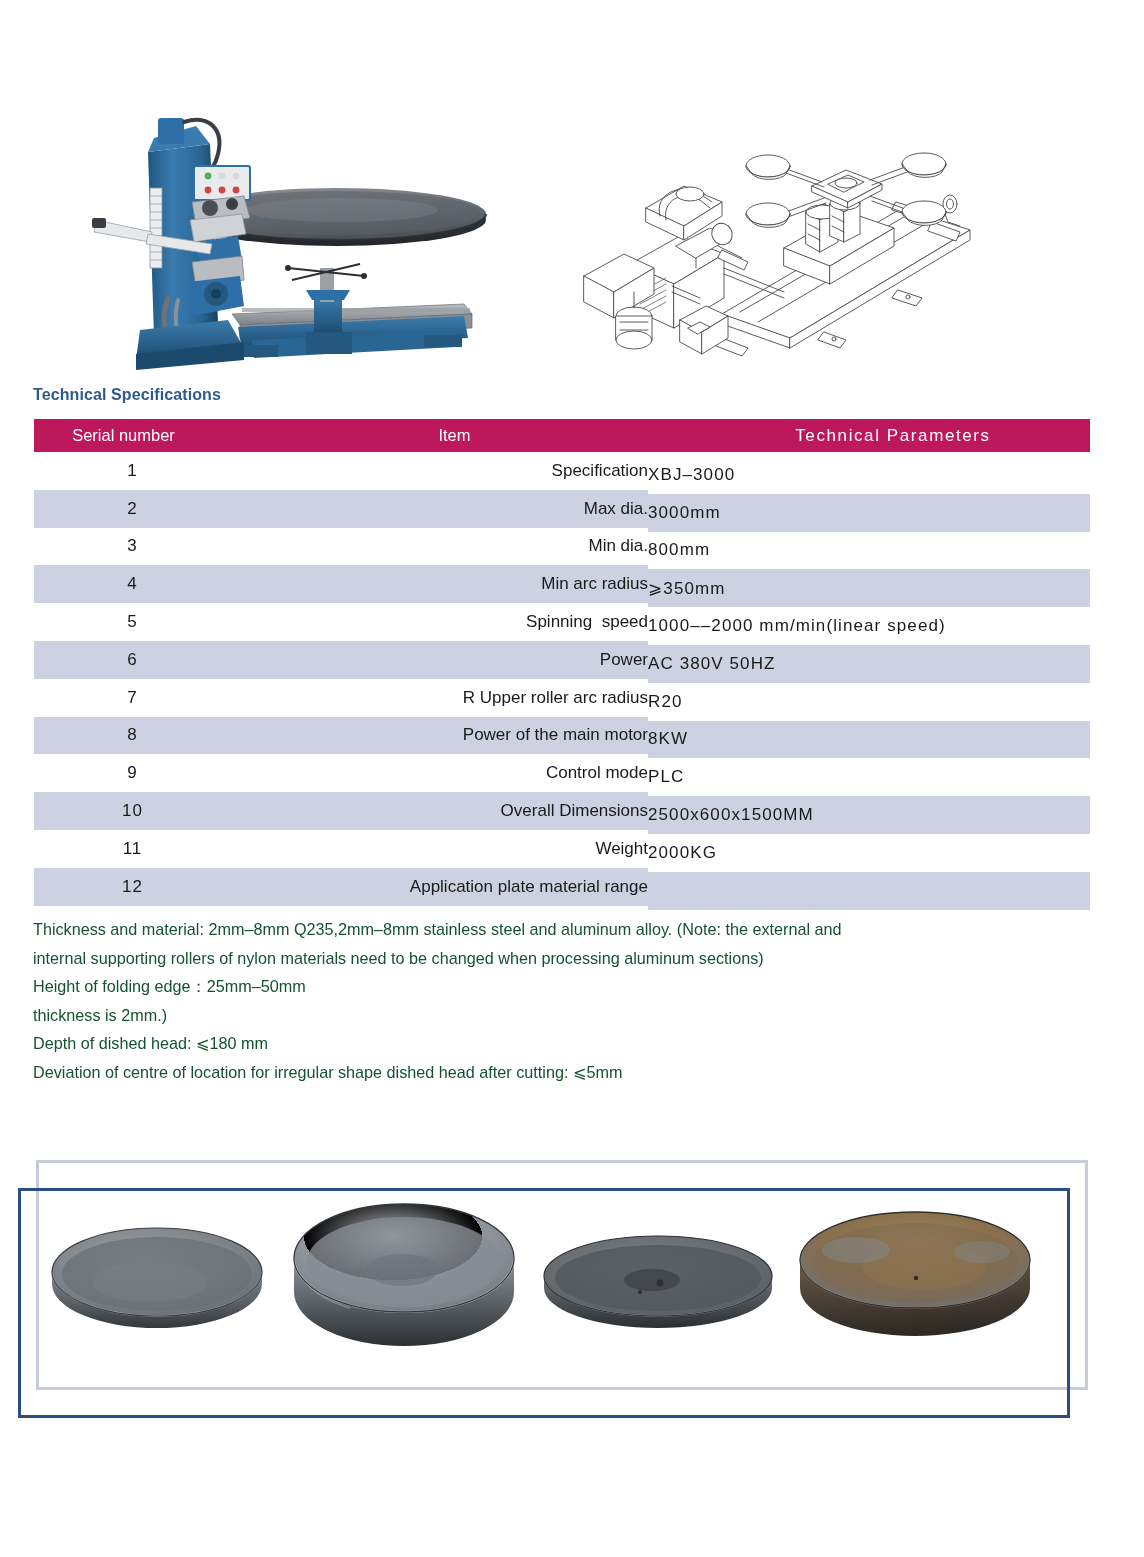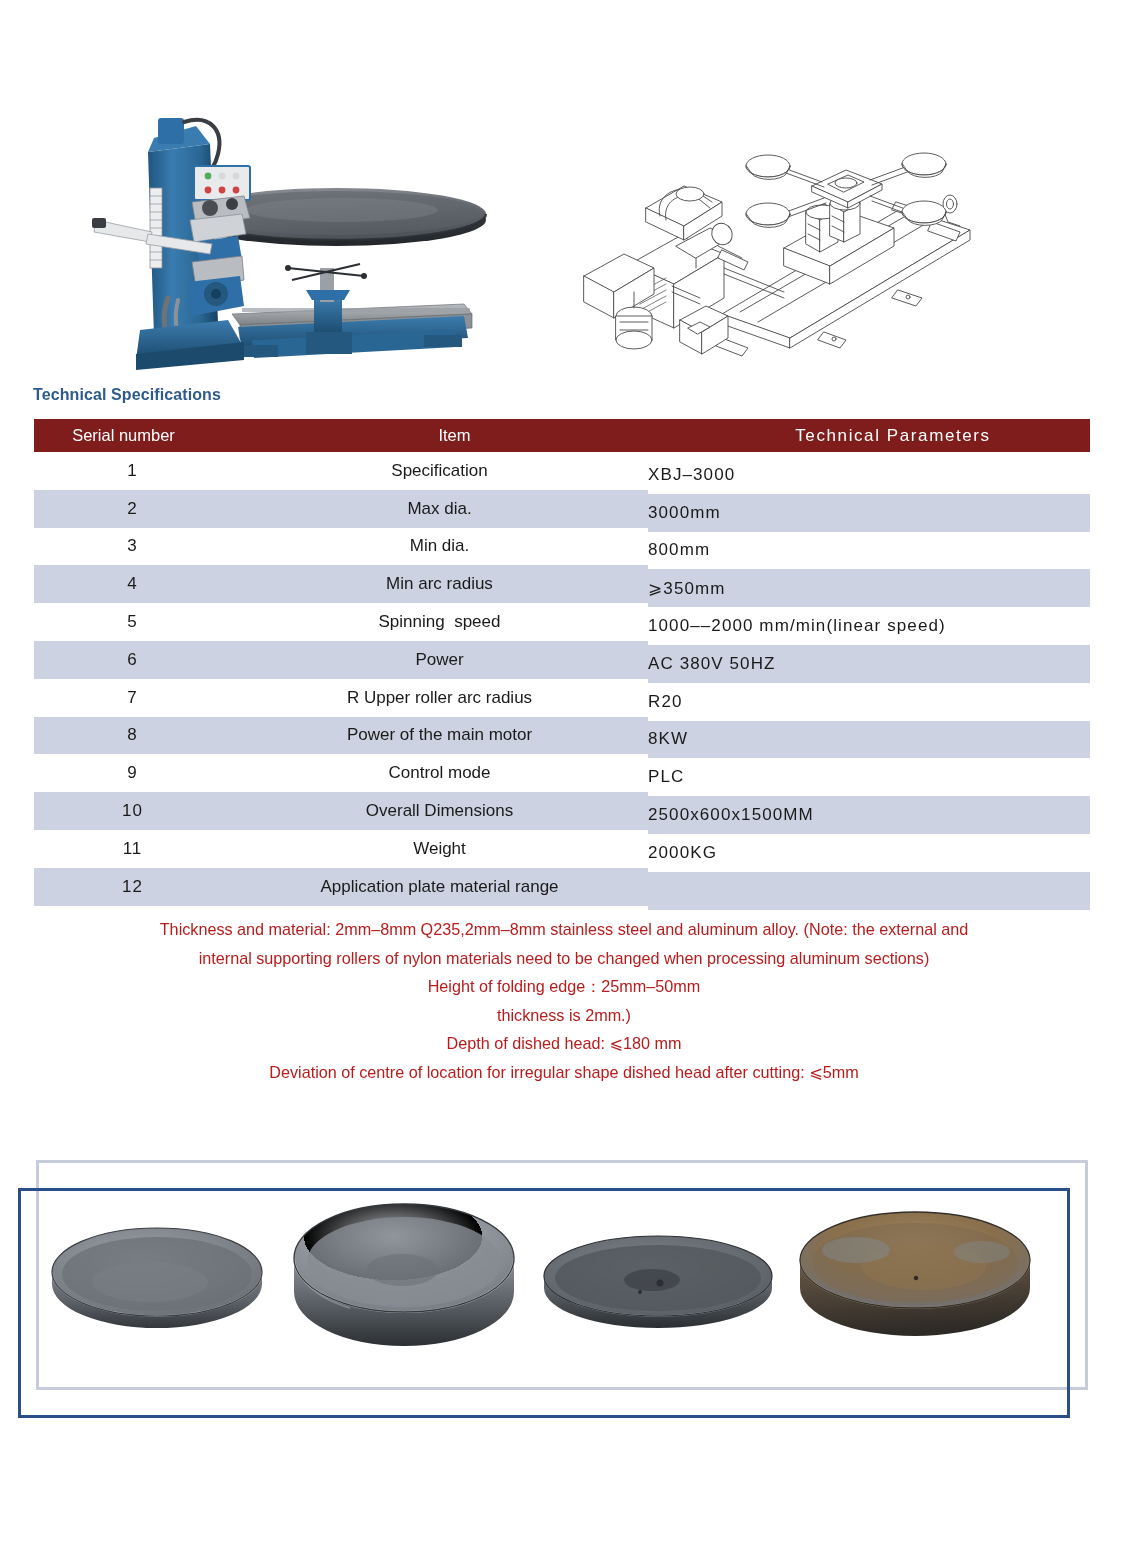--- a/index.html
+++ b/index.html
@@ -54,21 +54,21 @@
     top: 419px;
     width: 1056px;
     border-collapse: collapse;
     table-layout: fixed;
   }
   .spec-table col.c-serial { width: 197px; }
   .spec-table col.c-item   { width: 417px; }
   .spec-table col.c-param  { width: 442px; }
 
   .spec-table thead th {
-    background: #7f1d1d;
+    background: #be185d;
     color: #ffffff;
     font-weight: normal;
     height: 33px;
     padding: 0;
     vertical-align: middle;
   }
   .th-serial {
     font-size: 16.5px;
     text-align: center;
     padding-right: 18px !important;
@@ -95,21 +95,21 @@
   }
 
   .td-serial {
     text-align: center;
     font-size: 17px;
     color: #1a1a1a;
     padding-right: 22px;
     letter-spacing: 1px;
   }
   .td-item {
-    text-align: center;
+    text-align: right;
     font-size: 17px;
     color: #1a1a1a;
     padding-left: 30px;
     white-space: pre;
   }
   .td-param {
     text-align: left;
     font-size: 17px;
     color: #1a1a1a;
     padding-left: 48px;
@@ -119,22 +119,21 @@
   }
 
   
   .notes {
     position: absolute;
     left: 33px;
     top: 915px;
     width: 1062px;
     font-size: 16.2px;
     line-height: 28.5px;
-    color: #b91c1c;
-    text-align: center;
+    color: #14532d;
   }
   .notes p { margin: 0; }
 
   
   .gallery {
     position: absolute;
     left: 18px;
     top: 1160px;
     width: 1070px;
     height: 258px;

